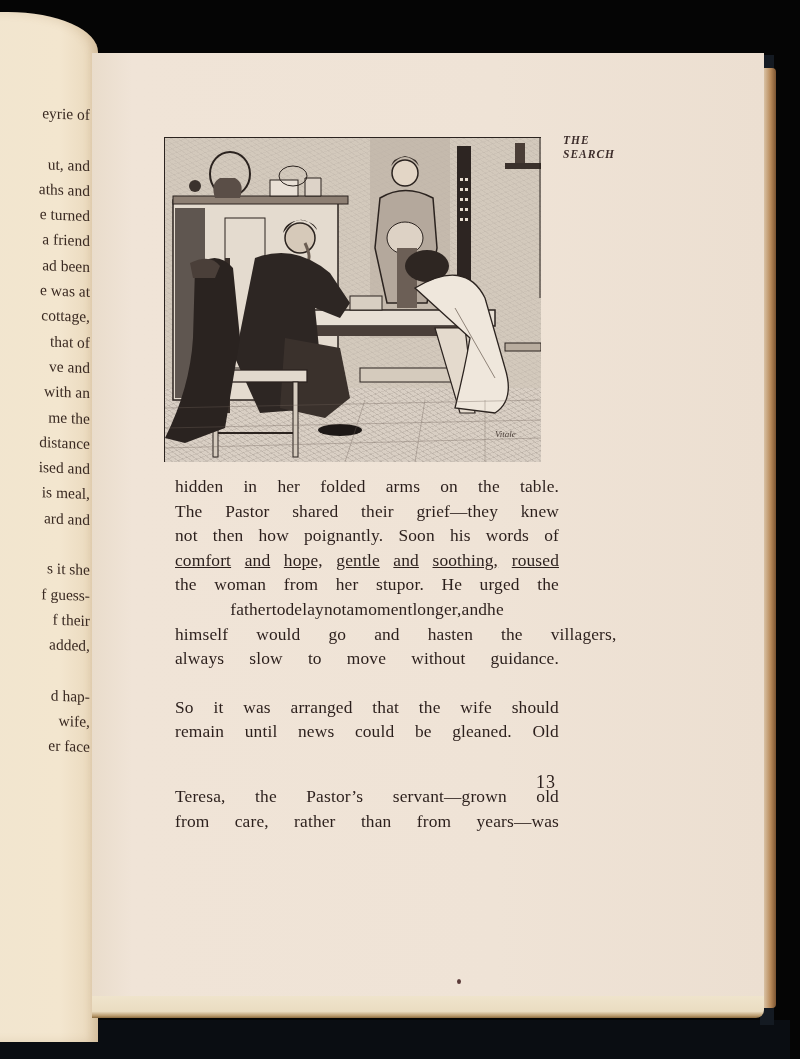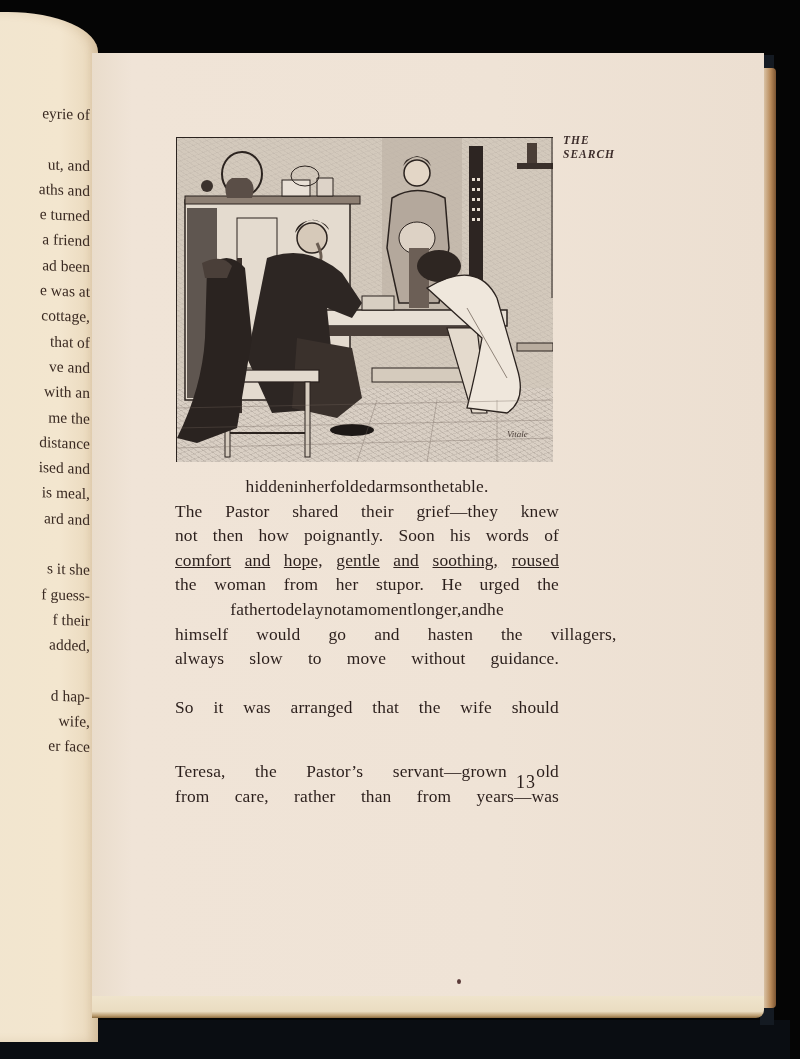--- a/index.html
+++ b/index.html
@@ -39,21 +39,21 @@
       background: linear-gradient(180deg, #efe4cc 0%, #eadcc1 70%, #b99a6d 90%, #8a6a3f 100%);
       border-bottom-right-radius: 8px;
     }
     .right-fore-edge {
       position: absolute; left: 764px; top: 68px; width: 12px; height: 940px;
       background: linear-gradient(90deg, #d9c2a4 0%, #b88a5a 55%, #7b5431 100%);
       border-radius: 0 4px 4px 0;
     }
     
     .illustration {
-      position: absolute; left: 176px; top: 137px; width: 376px; height: 324px;
+      position: absolute; left: 164px; top: 137px; width: 376px; height: 324px;
       background:
         repeating-linear-gradient(35deg, rgba(40,30,25,0.10) 0 1px, transparent 1px 4px),
         repeating-linear-gradient(-20deg, rgba(40,30,25,0.08) 0 1px, transparent 1px 5px),
         #d9cfc4;
       border-top: 1.5px solid #2b231f;
       border-left: 1px solid #2b231f;
       overflow: hidden;
     }
     .illustration svg { position: absolute; left: 0; top: 0; }
     .side-heading {
@@ -64,21 +64,21 @@
     .side-heading span { display: block; }
     
     .body-text {
       position: absolute; left: 175px; top: 474px; width: 384px;
       color: #2b1f1c; font-size: 17.4px; line-height: 24.6px; letter-spacing: 0.15px;
     }
     .body-text .ln {
       display: block; height: 24.6px; text-align: justify; text-align-last: justify; white-space: nowrap;
     }
     .page-number {
-      position: absolute; left: 516px; top: 772px; font-size: 18px; color: #2b1f1c; letter-spacing: 1px;
+      position: absolute; left: 536px; top: 772px; font-size: 18px; color: #2b1f1c; letter-spacing: 1px;
     }
     .speck {
       position: absolute; left: 457px; top: 979px; width: 4px; height: 5px; border-radius: 50%; background: #5a3a38;
     }
   </style>
 </head>
 <body>
 
 <div class="cover-bottom"></div>
 <div class="cover-right"></div>
@@ -200,21 +200,21 @@
   </svg>
   <div style="position:absolute;left:330px;top:291px;font-style:italic;font-size:9px;color:#4b3f39;">Vitale</div>
 </div>
 
 <div class="side-heading">
   <span>THE</span>
   <span>SEARCH</span>
 </div>
 
 <div class="body-text">
-  <span class="ln" style="display: flex; justify-content: center;">
+  <span class="ln" style="display: flex; justify-content: space-between;">
       <span>hidden</span>
       <span>in</span>
       <span>her</span>
       <span>folded</span>
       <span>arms</span>
       <span>on</span>
       <span>the</span>
       <span>table.</span>
     </span>
   <span class="ln" style="display: flex; justify-content: space-between;">
@@ -285,20 +285,29 @@
   <span class="ln" style="display: flex; justify-content: space-between; margin-top: 24px;">
       <span>So</span>
       <span>it</span>
       <span>was</span>
       <span>arranged</span>
       <span>that</span>
       <span>the</span>
       <span>wife</span>
       <span>should</span>
     </span>
+  <span class="ln" style="display: flex; justify-content: space-between;">
+      <span>remain</span>
+      <span>until</span>
+      <span>news</span>
+      <span>could</span>
+      <span>be</span>
+      <span>gleaned.</span>
+      <span>Old</span>
+    </span>
   <span class="ln" style="display: flex; justify-content: space-between; margin-top: 40px;">
       <span>Teresa,</span>
       <span>the</span>
       <span>Pastor’s</span>
       <span>servant—grown</span>
       <span>old</span>
     </span>
   <span class="ln" style="display: flex; justify-content: space-between;">
       <span>from</span>
       <span>care,</span>

